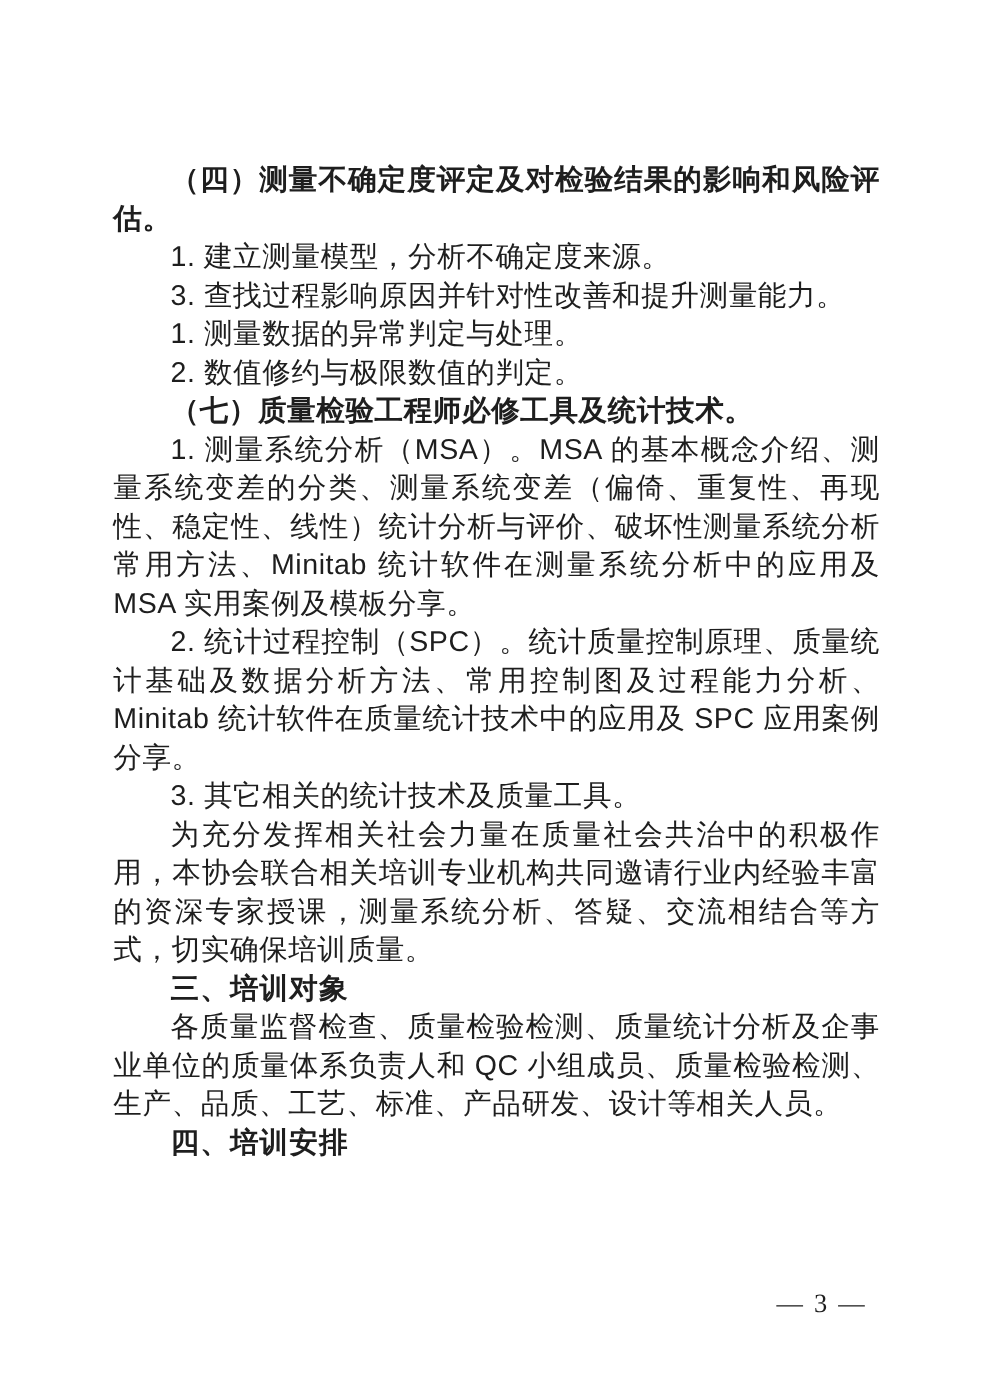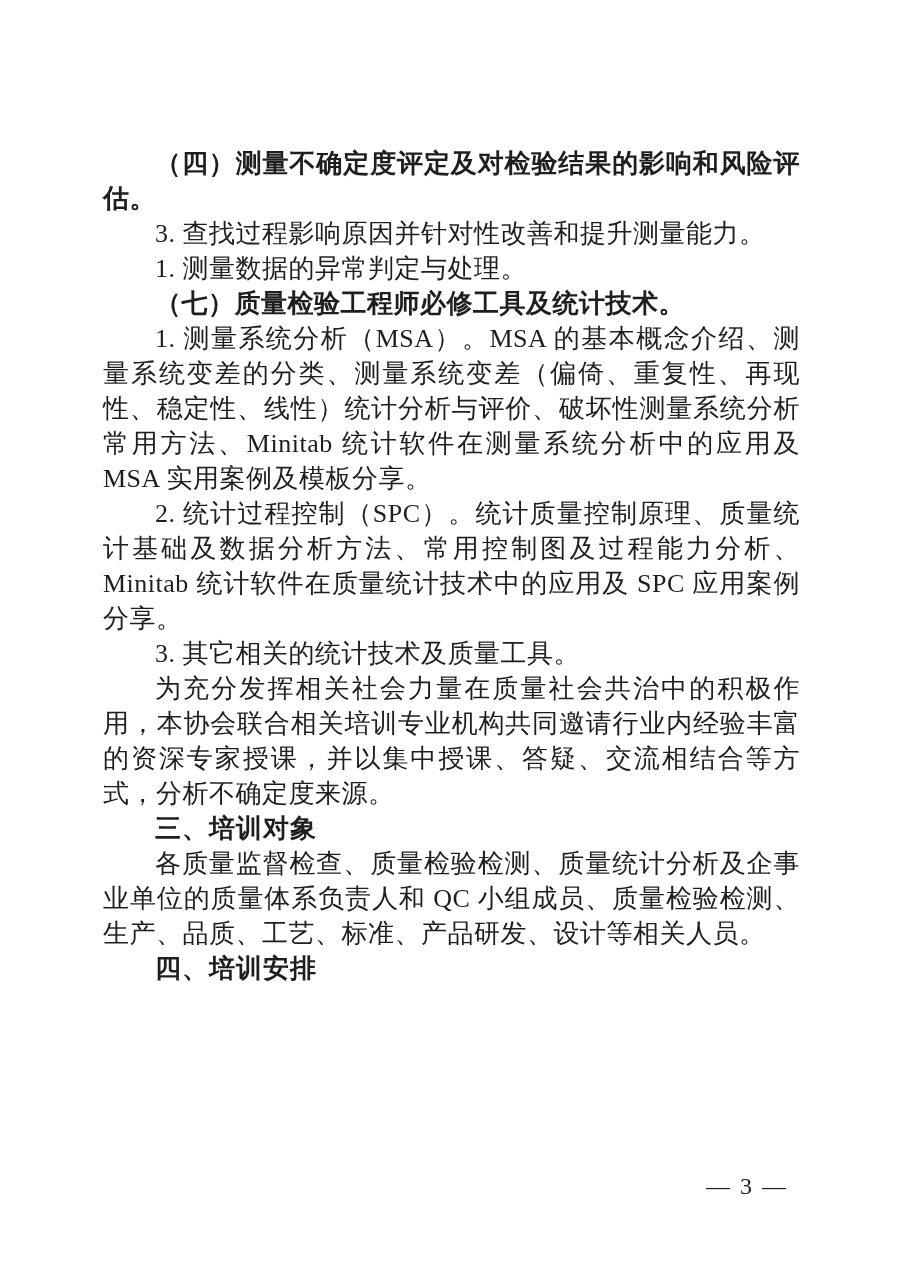--- a/index.html
+++ b/index.html
@@ -23,21 +23,21 @@
     width: 697px;
   }
   .content p {
     margin: 0;
     padding: 0;
     font-size: 26px;
     line-height: 35px;
     letter-spacing: 0.5px;
     text-indent: 2em;
     text-align: justify;
-    font-family: Liberation Serif, serif;
+    font-family: Liberation Sans, sans-serif;
     font-weight: 400;
   }
   
   .content p.heading-kai {
     font-weight: 700;
   }
   
   .content p.heading-hei {
     font-weight: 700;
     font-family: "Liberation Sans", "DejaVu Sans", sans-serif;
@@ -53,25 +53,27 @@
     letter-spacing: 2px;
     white-space: pre;
   }
 </style>
 </head>
 <body>
 
 <div class="page" style="color: rgb(30, 30, 30); background: rgb(255, 255, 255);">
   <div class="content" id="paragraphs-container">
       <p class="heading-kai">（四）测量不确定度评定及对检验结果的影响和风险评估。</p>
+      <p>1. 建立测量模型，分析不确定度来源。</p>
       <p>3. 查找过程影响原因并针对性改善和提升测量能力。</p>
       <p>1. 测量数据的异常判定与处理。</p>
+      <p>2. 数值修约与极限数值的判定。</p>
       <p class="heading-kai">（七）质量检验工程师必修工具及统计技术。</p>
       <p>1. 测量系统分析（MSA）。MSA 的基本概念介绍、测量系统变差的分类、测量系统变差（偏倚、重复性、再现性、稳定性、线性）统计分析与评价、破坏性测量系统分析常用方法、Minitab 统计软件在测量系统分析中的应用及 MSA 实用案例及模板分享。</p>
       <p>2. 统计过程控制（SPC）。统计质量控制原理、质量统计基础及数据分析方法、常用控制图及过程能力分析、Minitab 统计软件在质量统计技术中的应用及 SPC 应用案例分享。</p>
       <p>3. 其它相关的统计技术及质量工具。</p>
-      <p>为充分发挥相关社会力量在质量社会共治中的积极作用，本协会联合相关培训专业机构共同邀请行业内经验丰富的资深专家授课，并以集中授课、答疑、交流相结合等方式，分析不确定度来源。</p>
+      <p>为充分发挥相关社会力量在质量社会共治中的积极作用，本协会联合相关培训专业机构共同邀请行业内经验丰富的资深专家授课，测量系统分析、答疑、交流相结合等方式，切实确保培训质量。</p>
       <p class="heading-hei">三、培训对象</p>
       <p>各质量监督检查、质量检验检测、质量统计分析及企事业单位的质量体系负责人和 QC 小组成员、质量检验检测、生产、品质、工艺、标准、产品研发、设计等相关人员。</p>
       <p class="heading-hei">四、培训安排</p>
     </div>
   <div class="page-number">— 3 —</div>
 </div>
 
 </body></html>

